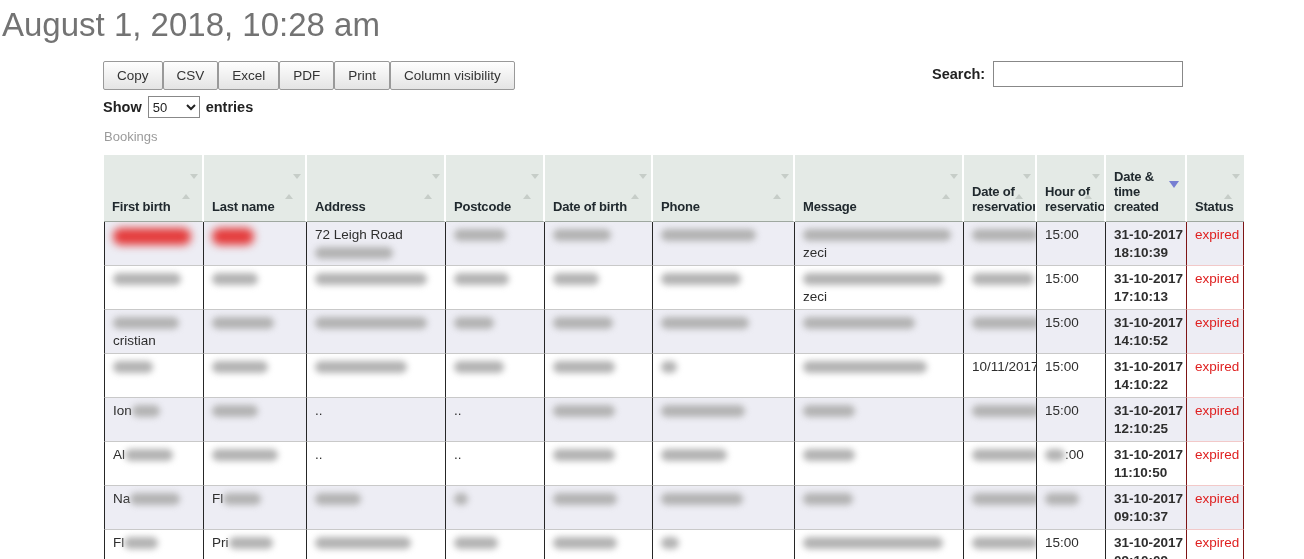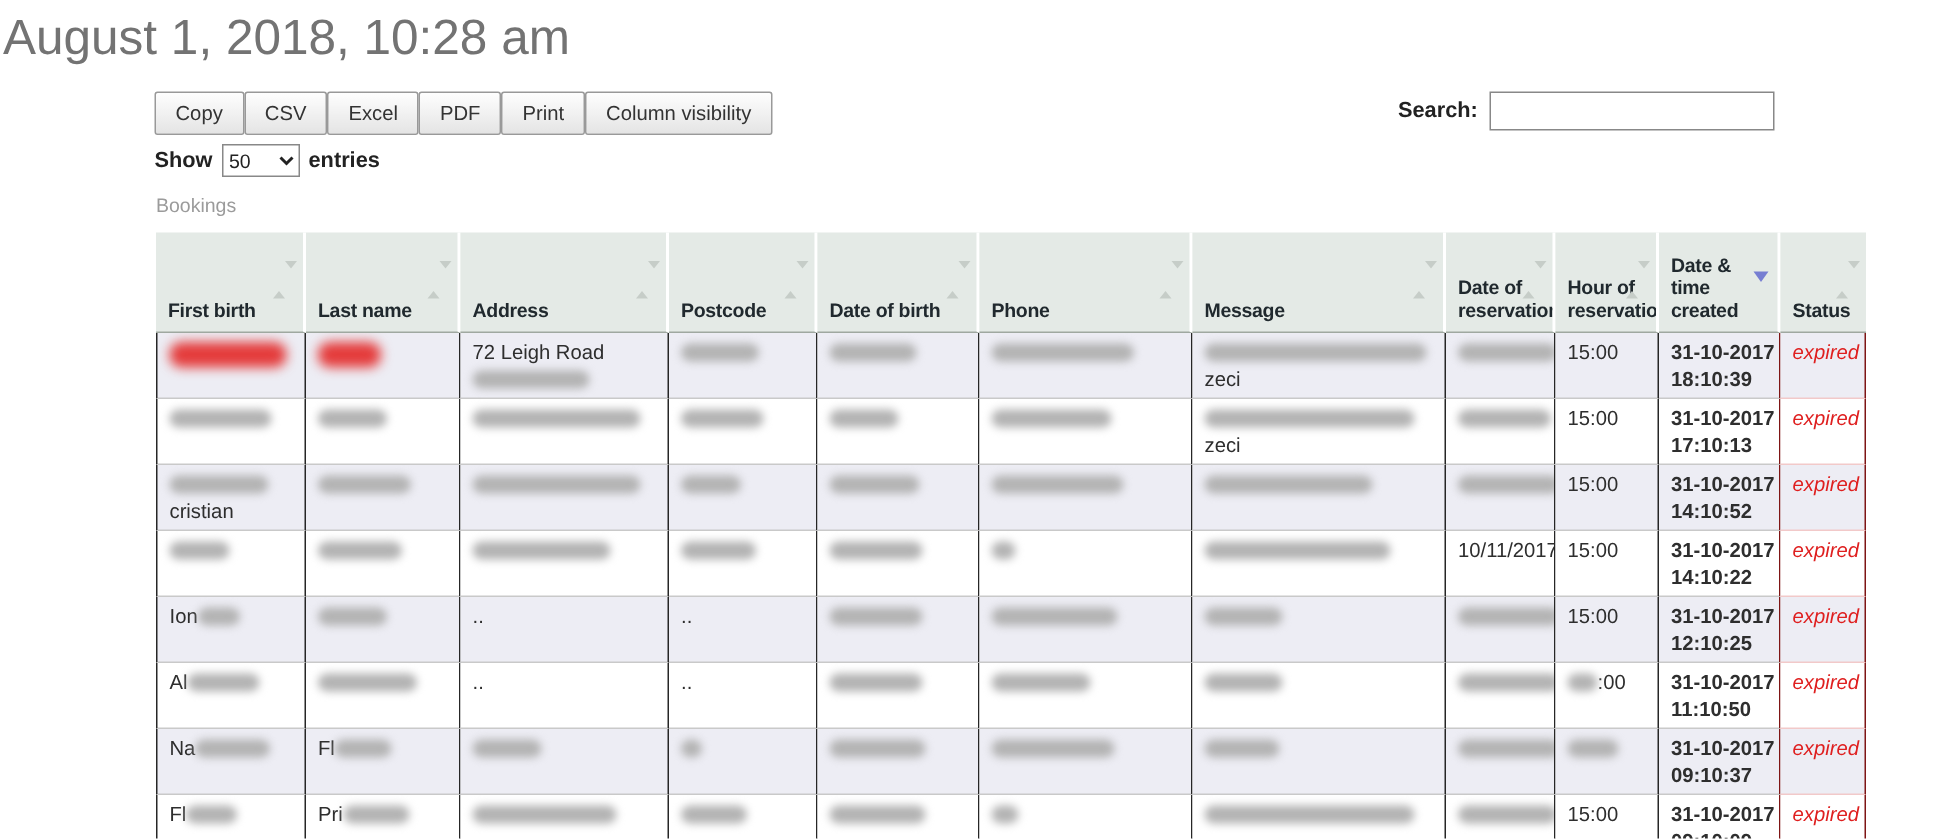--- a/index.html
+++ b/index.html
@@ -62,21 +62,21 @@
                     border-top:7px solid #767ed2;}
   table.dt tbody td{
     border-right:1px solid #262626;border-bottom:1px solid #c9c9c9;
     padding:4px 6px 2px 8px;height:44px;box-sizing:border-box;
     vertical-align:top;background:#fff;overflow:hidden;
   }
   table.dt tbody tr.stripe td{background:#ededf4;}
   table.dt tbody td.c0{border-left:1px solid #262626;}
   table.dt tbody td.created{border-right-color:#7e1515;font-weight:bold;}
   table.dt tbody td.status{
-    border-right:1px solid #7e1515;border-bottom-color:#f2c9c9;color:#df1f1f;font-style:italic;
+    border-right:1px solid #7e1515;border-bottom-color:#f2c9c9;color:#df1f1f;
   }
   .ln{line-height:18px;white-space:nowrap;}
   .blur{
     display:inline-block;height:12px;border-radius:6px;background:#b3b3b3;
     filter:blur(3px);vertical-align:middle;margin:2px 0;
   }
   .blur.red{background:#e43b3b;height:17px;filter:blur(4px);border-radius:8px;}
 </style>
 </head>
 <body>

